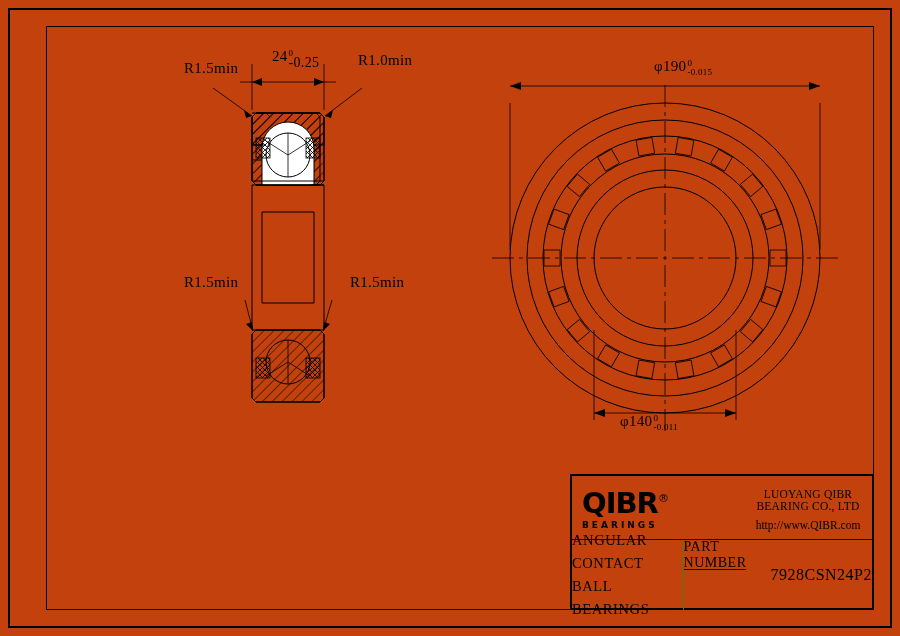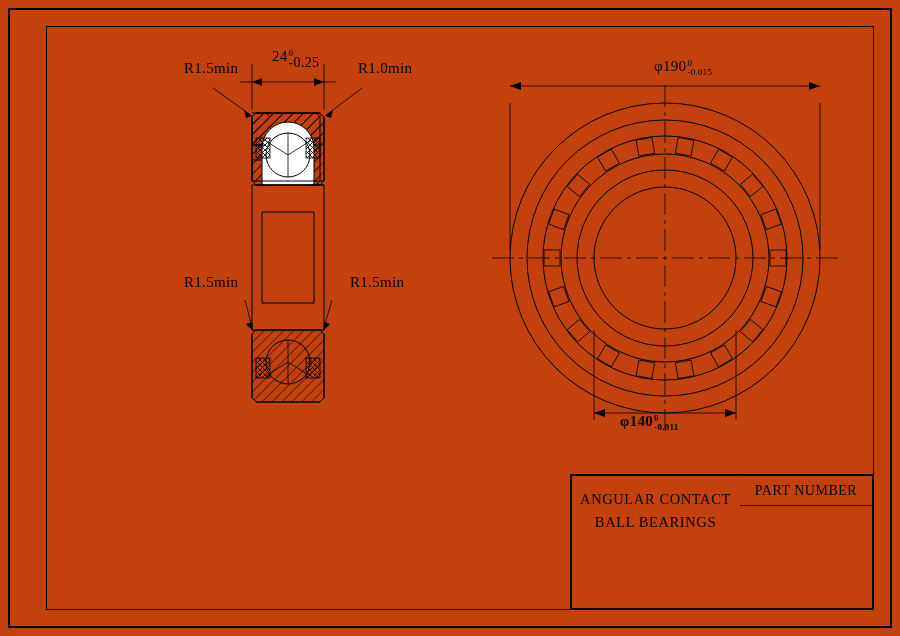--- a/index.html
+++ b/index.html
@@ -17,21 +17,21 @@
   .s-center{stroke:#000;stroke-width:.8;fill:none;stroke-dasharray:22 5 4 5;}
   .hatch-a{fill:url(#hatchA);stroke:#000;stroke-width:1;}
   .hatch-b{fill:url(#hatchB);stroke:#000;stroke-width:1;}
   .wht{fill:#fff;stroke:#000;stroke-width:1;}
 
   
   #title{position:absolute;left:570px;top:474px;width:304px;height:136px;border:2px solid #000;box-sizing:border-box;}
   #title .row1{position:relative;height:64px;border-bottom:1px solid #000;box-sizing:border-box;}
   #title .row2{position:relative;height:70px;display:flex;}
   #title .cell-left{width:168px;border-right:1px solid #4d7c0f;box-sizing:border-box;display:flex;flex-direction:column;align-items:center;justify-content:center;}
-  #title .cell-right{flex:1;display:flex;flex-direction:column;gap:24px;}
+  #title .cell-right{flex:1;display:flex;flex-direction:row;gap:24px;}
   #title .pn-head{height:30px;display:flex;align-items:center;justify-content:center;border-bottom:1px solid #000;box-sizing:border-box;font-size:14px;letter-spacing:.5px;}
   #title .pn-val{flex:1;display:flex;align-items:center;justify-content:center;font-size:16px;letter-spacing:.5px;}
   .logo-wrap{position:absolute;left:10px;top:8px;width:150px;height:48px;}
   .logo-txt{font-family:"DejaVu Sans",sans-serif;font-weight:bold;font-size:29px;letter-spacing:-1px;line-height:29px;}
   .logo-reg{font-size:11px;vertical-align:super;font-weight:normal;}
   .logo-sub{font-family:"DejaVu Sans",sans-serif;font-size:9px;letter-spacing:3px;font-weight:bold;margin-top:2px;}
   .co-wrap{position:absolute;left:172px;top:12px;width:128px;text-align:center;}
   .co-name{font-size:11.5px;letter-spacing:.2px;}
   .co-url{font-size:11.5px;margin-top:7px;}
   .tb-line{font-size:14.5px;letter-spacing:.6px;line-height:23px;}
@@ -262,41 +262,52 @@
     <polygon points="820,86 809,82 809,90" fill="#000"></polygon>
 
     <line class="s-thin" x1="594" y1="330" x2="594" y2="420"></line>
     <line class="s-thin" x1="736" y1="330" x2="736" y2="420"></line>
     <line class="s-thin" x1="594" y1="413" x2="736" y2="413"></line>
     <polygon points="594,413 605,409 605,417" fill="#000"></polygon>
     <polygon points="736,413 725,409 725,417" fill="#000"></polygon>
   </svg>
 
   <div class="lbl" style="left:184px;top:60px;">R1.5min</div>
-  <div class="lbl" style="left:358px;top:60px;">R1.0min</div>
+  <div class="lbl" style="left:358px;top:52px;">R1.0min</div>
   <div class="lbl" style="left:184px;top:274px;">R1.5min</div>
   <div class="lbl" style="left:350px;top:274px;">R1.5min</div>
 
   <div class="lbl" style="left:272px;top:48px;">
     <span>24</span><span style="display:inline-block;vertical-align:middle;line-height:9px;margin-left:1px;"><span style="display:block;font-size:9px;">0</span><span style="display:block;font-size:14px;">-0.25</span></span>
   </div>
 
   <div class="lbl" style="left:654px;top:58px;">
     <span>φ</span><span>190</span><span style="display:inline-block;vertical-align:middle;line-height:9px;margin-left:1px;"><span style="display:block;font-size:9px;">0</span><span style="display:block;font-size:9px;">-0.015</span></span>
   </div>
 
-  <div class="lbl" style="left:620px;top:413px;font-weight:bold;">
+  <div class="lbl" style="left:620px;top:413px;">
     <span>φ</span><span>140</span><span style="display:inline-block;vertical-align:middle;line-height:9px;margin-left:1px;"><span style="display:block;font-size:9px;">0</span><span style="display:block;font-size:9px;">-0.011</span></span>
   </div>
 
   <div id="title">
+    <div class="row1">
+      <div class="logo-wrap">
+        <div class="logo-txt"><span>QIBR</span><span class="logo-reg">®</span></div>
+        <div class="logo-sub">BEARINGS</div>
+      </div>
+      <div class="co-wrap">
+        <div class="co-name">LUOYANG QIBR BEARING CO., LTD</div>
+        <div class="co-url">http://www.QIBR.com</div>
+      </div>
+    </div>
     <div class="row2">
       <div class="cell-left">
         <div class="tb-line">ANGULAR CONTACT</div>
         <div class="tb-line">BALL BEARINGS</div>
       </div>
       <div class="cell-right">
         <div class="pn-head">PART NUMBER</div>
+        <div class="pn-val">7928CSN24P2</div>
       </div>
     </div>
   </div>
 
 </div>
 
 </body></html>

